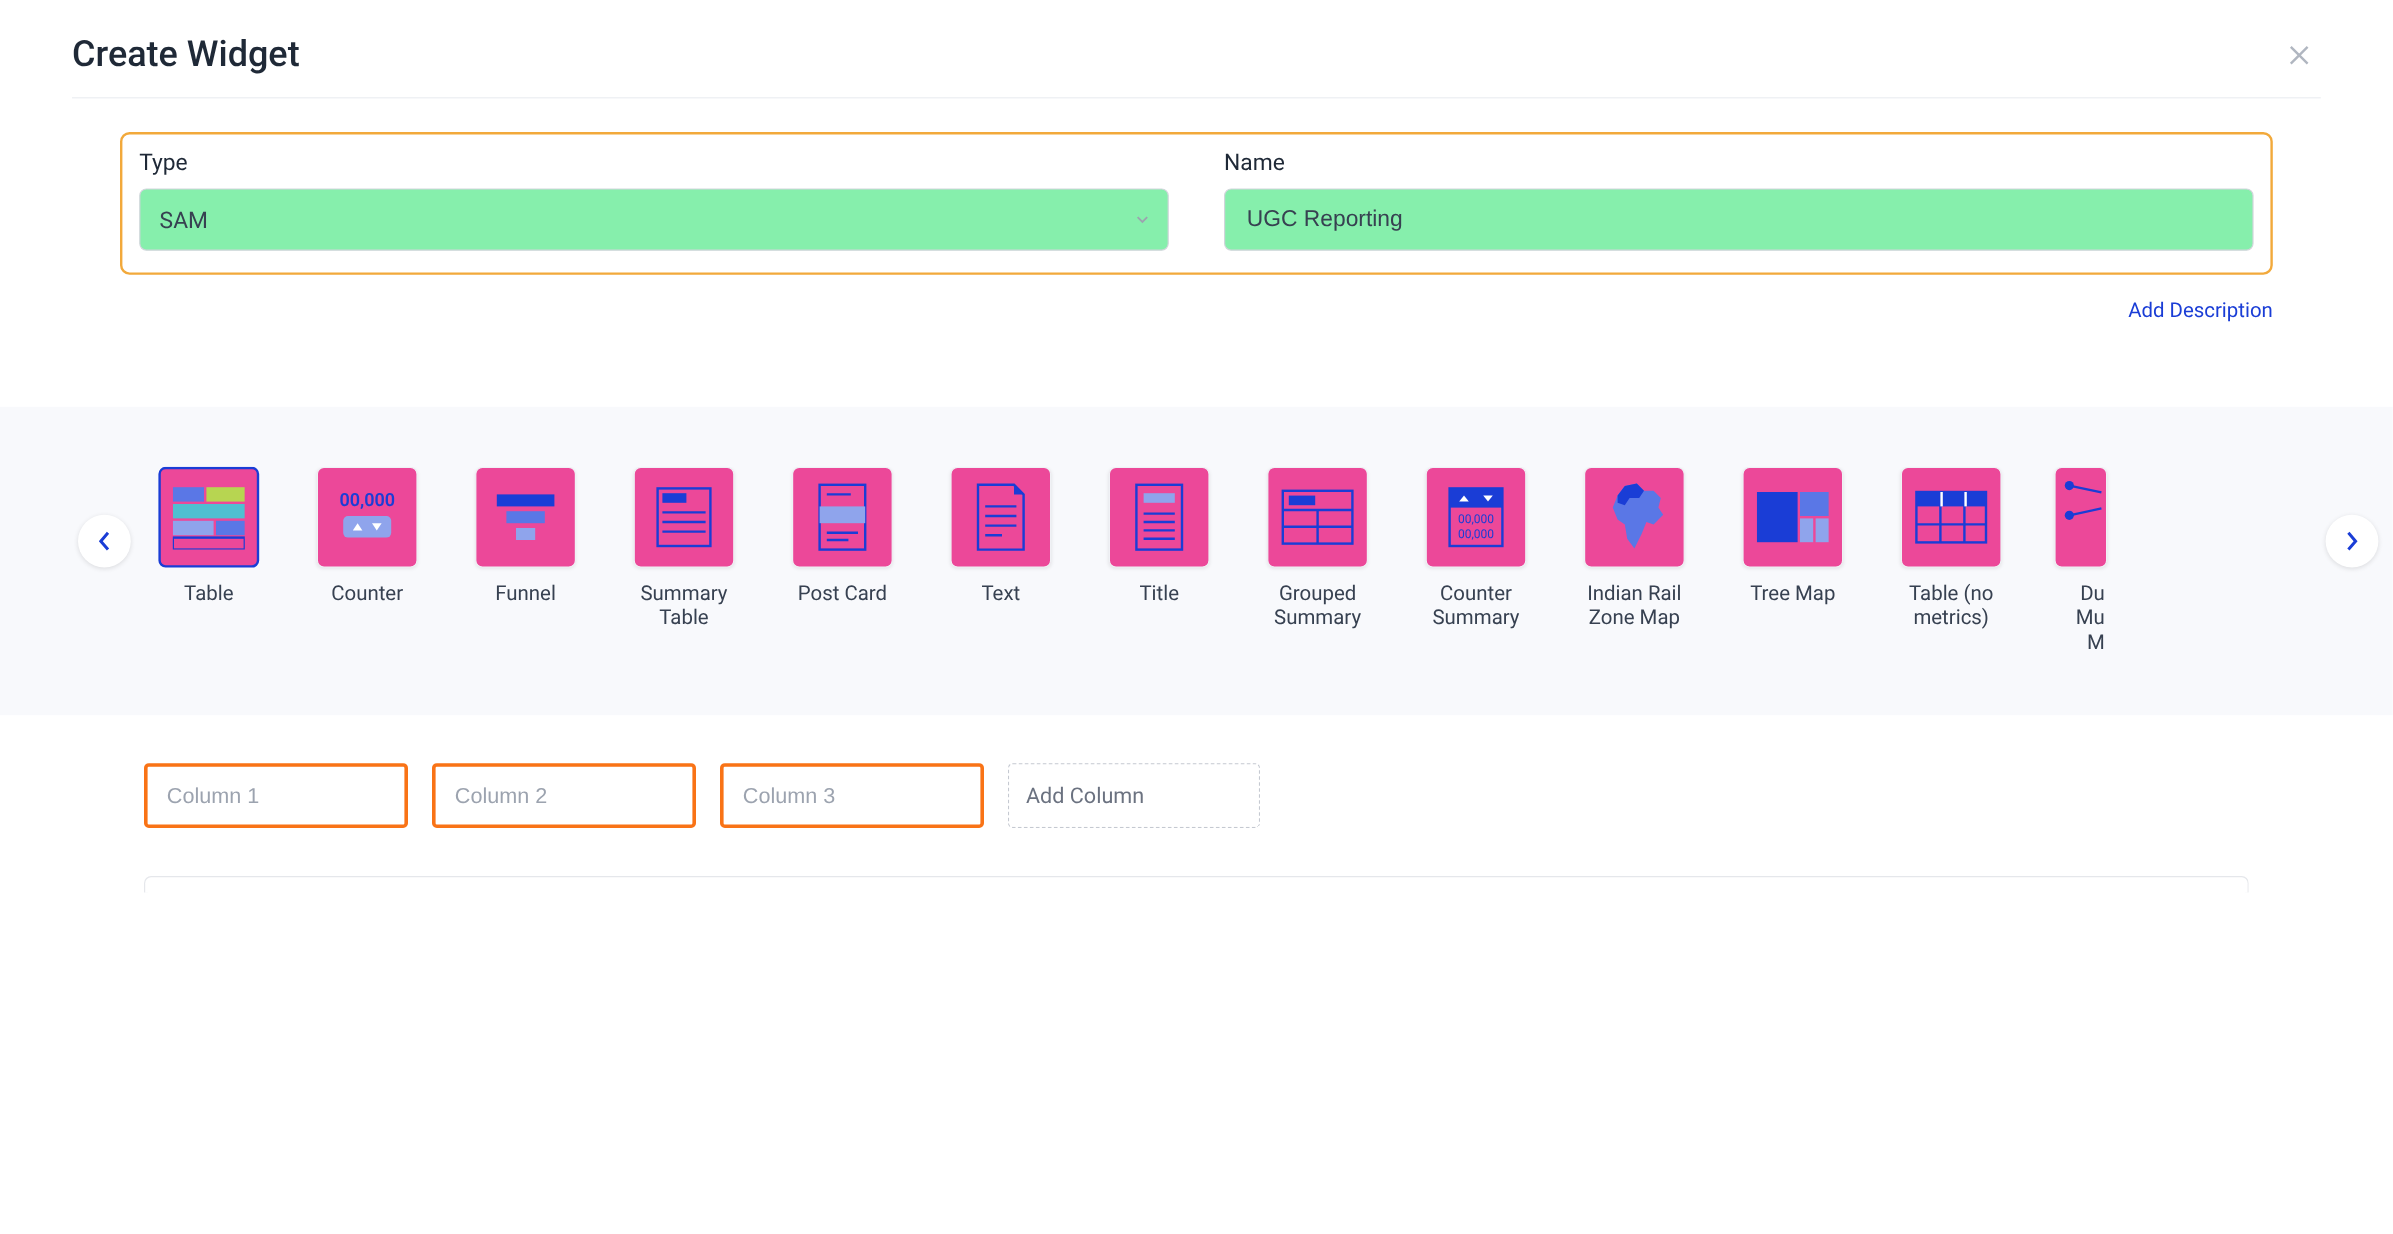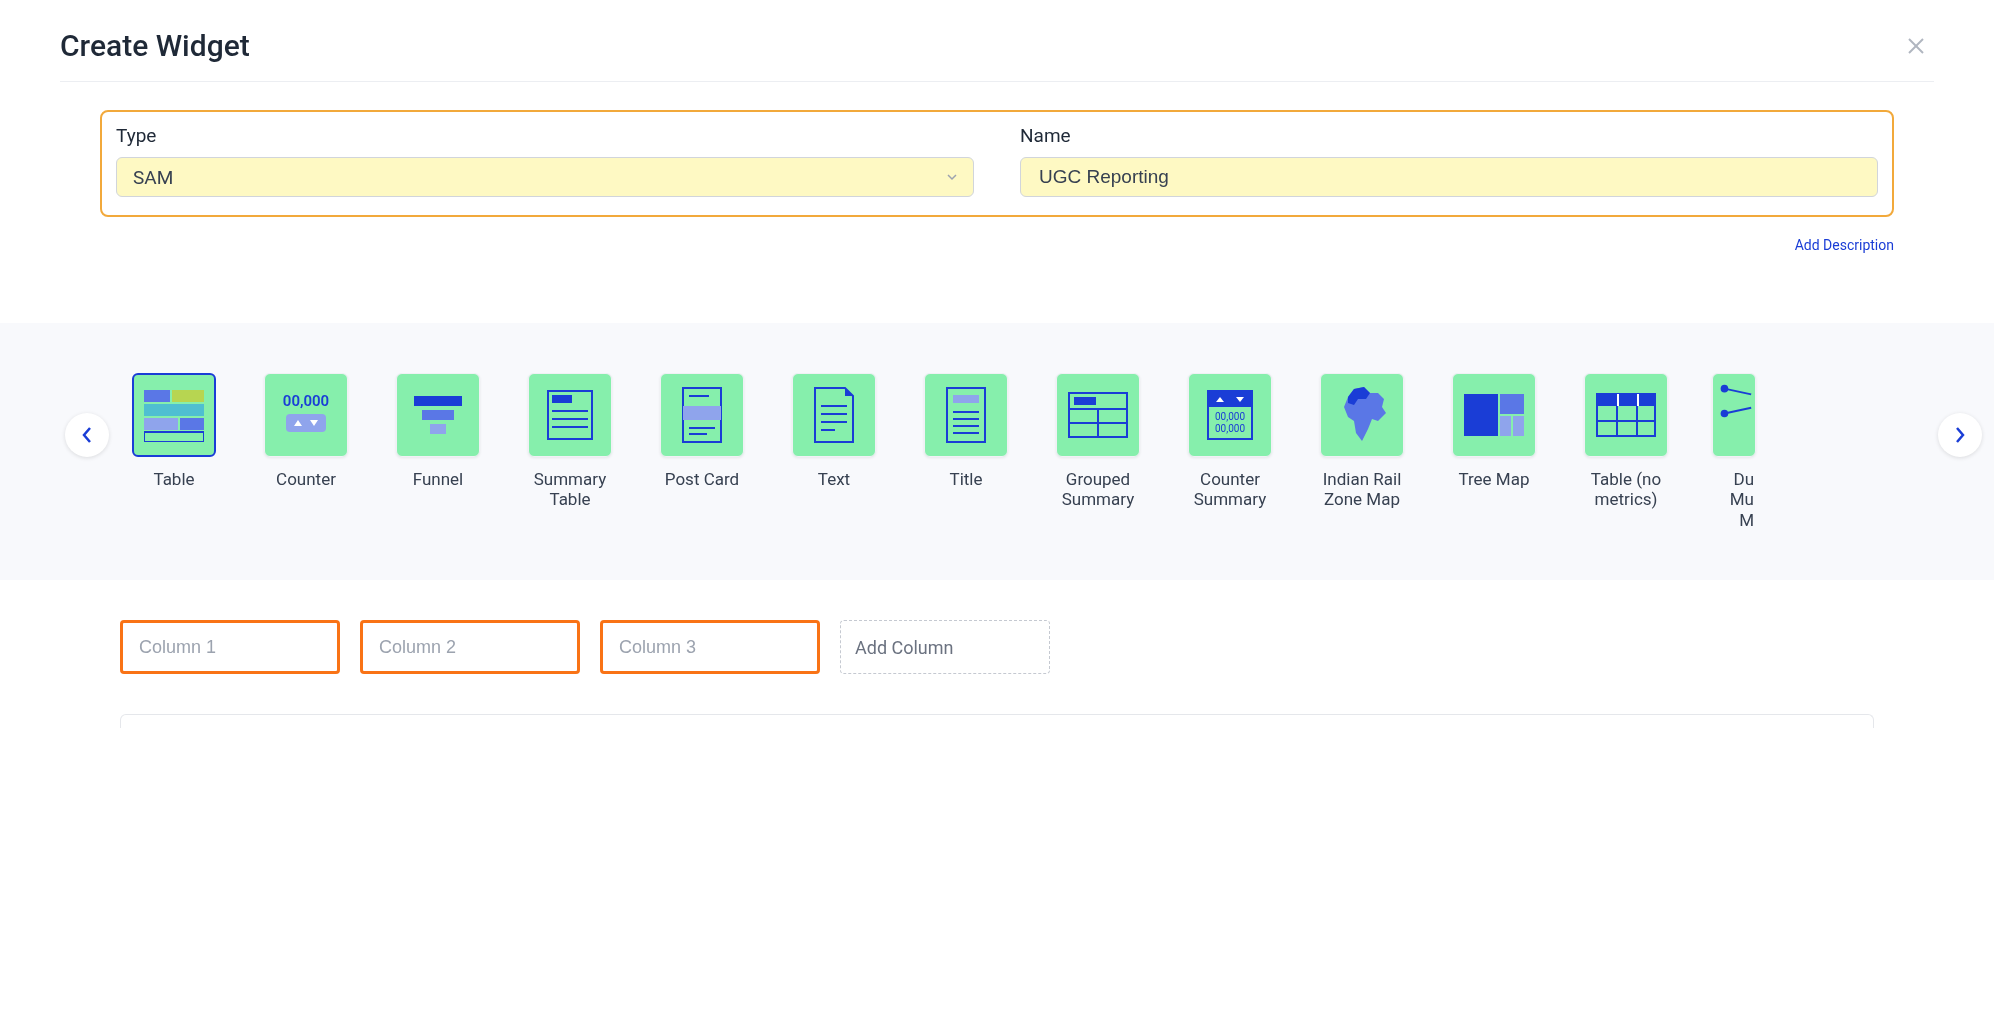--- a/index.html
+++ b/index.html
@@ -39,24 +39,24 @@
     gap: 46px;
   }
   .field { flex: 1 1 0; display: flex; flex-direction: column; }
   .field-label {
     font-size: 19px;
     color: #1f2937;
     margin-bottom: 10px;
   }
   .select-box, .text-input {
     width: 100%;
-    height: 40px;
+    height: 52px;
     border: 1px solid #d1d5db;
     border-radius: 6px;
-    background: #fef9c3;
+    background: #86efac;
     display: flex;
     align-items: center;
     padding: 0 16px;
     font-size: 19px;
     color: #374151;
     position: relative;
   }
   .select-box .chev {
     position: absolute;
     right: 14px;
@@ -72,21 +72,21 @@
     color: #374151;
     background: transparent;
   }
   .add-desc-row {
     display: flex;
     justify-content: flex-end;
     margin: 20px 40px 0 40px;
   }
   .add-desc-link {
     color: #1a3dd6;
-    font-size: 14px;
+    font-size: 17px;
     cursor: pointer;
   }
 
   .carousel-wrap {
     margin-top: 70px;
     background: #f8f9fc;
     padding: 50px 0 50px 0;
     position: relative;
     overflow: hidden;
   }
@@ -100,21 +100,21 @@
     display: flex;
     flex-direction: column;
     align-items: center;
     width: 108px;
     flex: 0 0 108px;
     cursor: pointer;
   }
   .widget-icon-box {
     width: 84px;
     height: 84px;
-    background: #86efac;
+    background: #ec4899;
     border-radius: 6px;
     box-shadow: 0 1px 3px rgba(0,0,0,0.08);
     display: flex;
     align-items: center;
     justify-content: center;
     border: 1px solid #f0f1f5;
   }
   .widget-icon-box.selected {
     border: 2px solid #1a3dd6;
     box-shadow: none;

